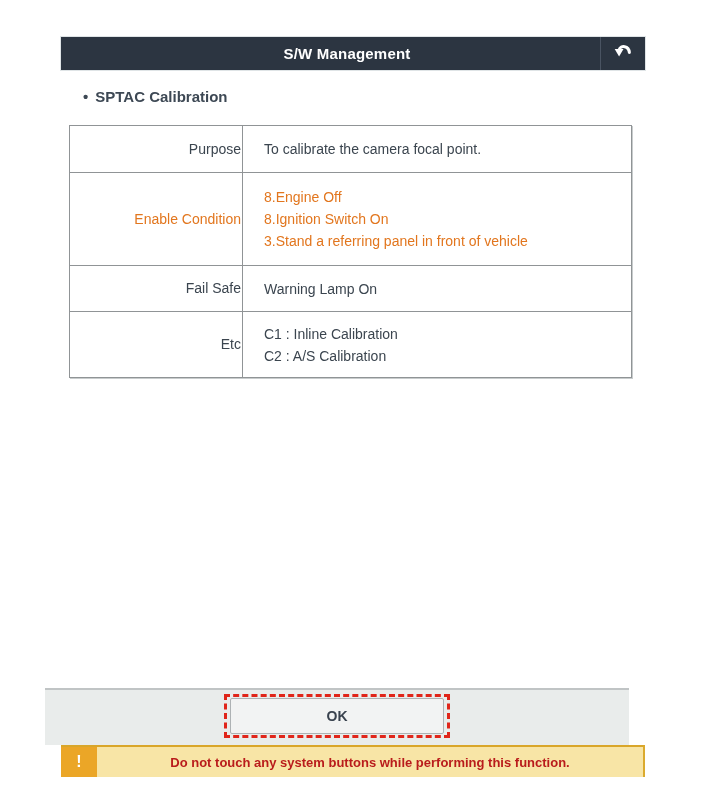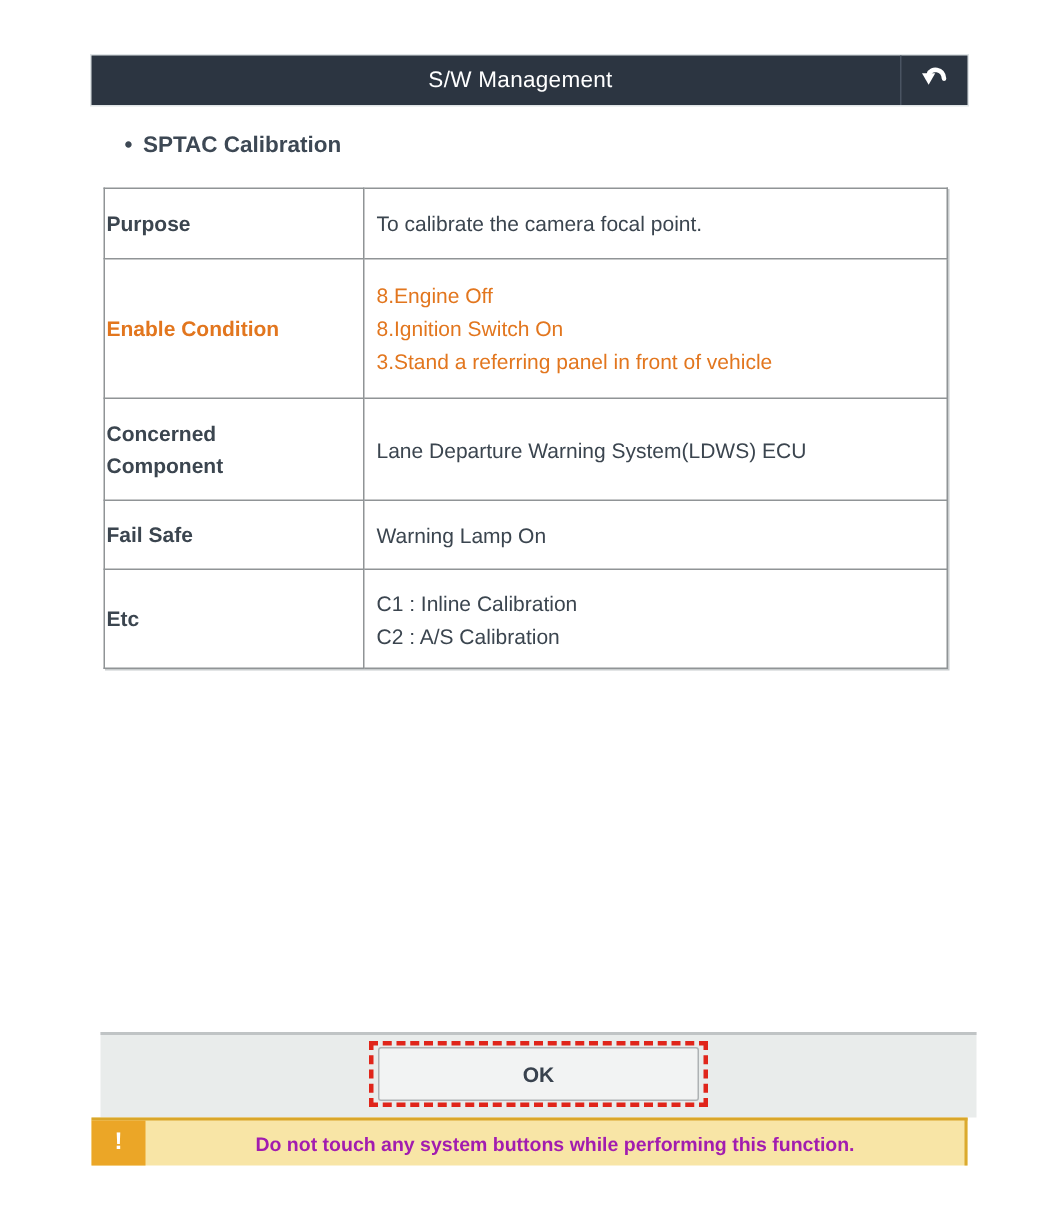--- a/index.html
+++ b/index.html
@@ -14,21 +14,21 @@
   
   .header {
     position: absolute; left: 61px; top: 37px;
     width: 584px; height: 33px;
     background: #2c3541;
     box-shadow: 0 0 0 1px #dfe4e6;
   }
   .header-title {
     position: absolute; left: 0; right: 44px; top: 0; bottom: 0;
     display: flex; align-items: center; justify-content: center;
-    color: #ffffff; font-size: 15px; font-weight: normal;
+    color: #ffffff; font-size: 15px; font-weight: bold;
     letter-spacing: 0.2px;
     padding-left: 32px;
   }
   .header-return {
     position: absolute; right: 0; top: 0; bottom: 0; width: 44px;
     border-left: 1px solid #4a5462;
     display: flex; align-items: center; justify-content: center;
     cursor: pointer;
   }
 
@@ -50,34 +50,33 @@
     table-layout: fixed;
   }
   .spec-table td {
     border: 1px solid #909496;
     font-size: 14px;
     color: #3b454f;
   }
   .spec-table { border: 1px solid #7e8285; box-shadow: 1px 1px 0 #c8cccd; }
   .spec-table td.label-cell {
     width: 170px;
-    text-align: left; vertical-align: middle;
+    text-align: right; vertical-align: middle;
     line-height: 21px;
-    font-weight: bold;
   }
   .spec-table td.value-cell {
-    padding-left: 8px;
+    padding-left: 21px;
     vertical-align: middle;
     line-height: 22px;
   }
   .spec-table .highlight, .spec-table .highlight div { color: #e2761e; }
 
   
   .ok-bar {
-    position: absolute; left: 67px; top: 688px;
+    position: absolute; left: 45px; top: 688px;
     width: 584px; height: 57px;
     background: #e9eceb;
     border-top: 2px solid #c0c4c5;
     box-sizing: border-box;
   }
   .ok-annotation {
     position: absolute; left: 50%; top: 4px;
     transform: translateX(-50%);
     width: 220px; height: 38px;
     border: 3px dashed #e0251a;
@@ -106,21 +105,21 @@
   }
   .notice-icon {
     width: 36px;
     background: #eba627;
     display: flex; align-items: center; justify-content: center;
     color: #ffffff; font-size: 16px; font-weight: bold;
   }
   .notice-text {
     flex: 1;
     display: flex; align-items: center; justify-content: center;
-    color: #a21caf; font-size: 13px; font-weight: bold;
+    color: #b91c1c; font-size: 13px; font-weight: bold;
   }
 </style>
 </head>
 <body>
 
 <div class="header">
   <div class="header-title">S/W Management</div>
   <div class="header-return">
     <span>
       <svg width="23" height="23" viewBox="0 0 24 24">
@@ -149,29 +148,20 @@
   <tr style="height:93px;">
     <td class="label-cell highlight">
       <div>Enable Condition</div>
     </td>
     <td class="value-cell highlight">
       <div>8.Engine Off</div>
       <div>8.Ignition Switch On</div>
       <div>3.Stand a referring panel in front of vehicle</div>
     </td>
   </tr>
-  <tr style="height:68px;">
-    <td class="label-cell">
-      <div>Concerned</div>
-      <div>Component</div>
-    </td>
-    <td class="value-cell">
-      <div>Lane Departure Warning System(LDWS) ECU</div>
-    </td>
-  </tr>
   <tr style="height:46px;">
     <td class="label-cell">
       <div>Fail Safe</div>
     </td>
     <td class="value-cell">
       <div>Warning Lamp On</div>
     </td>
   </tr>
   <tr style="height:66px;">
     <td class="label-cell">

